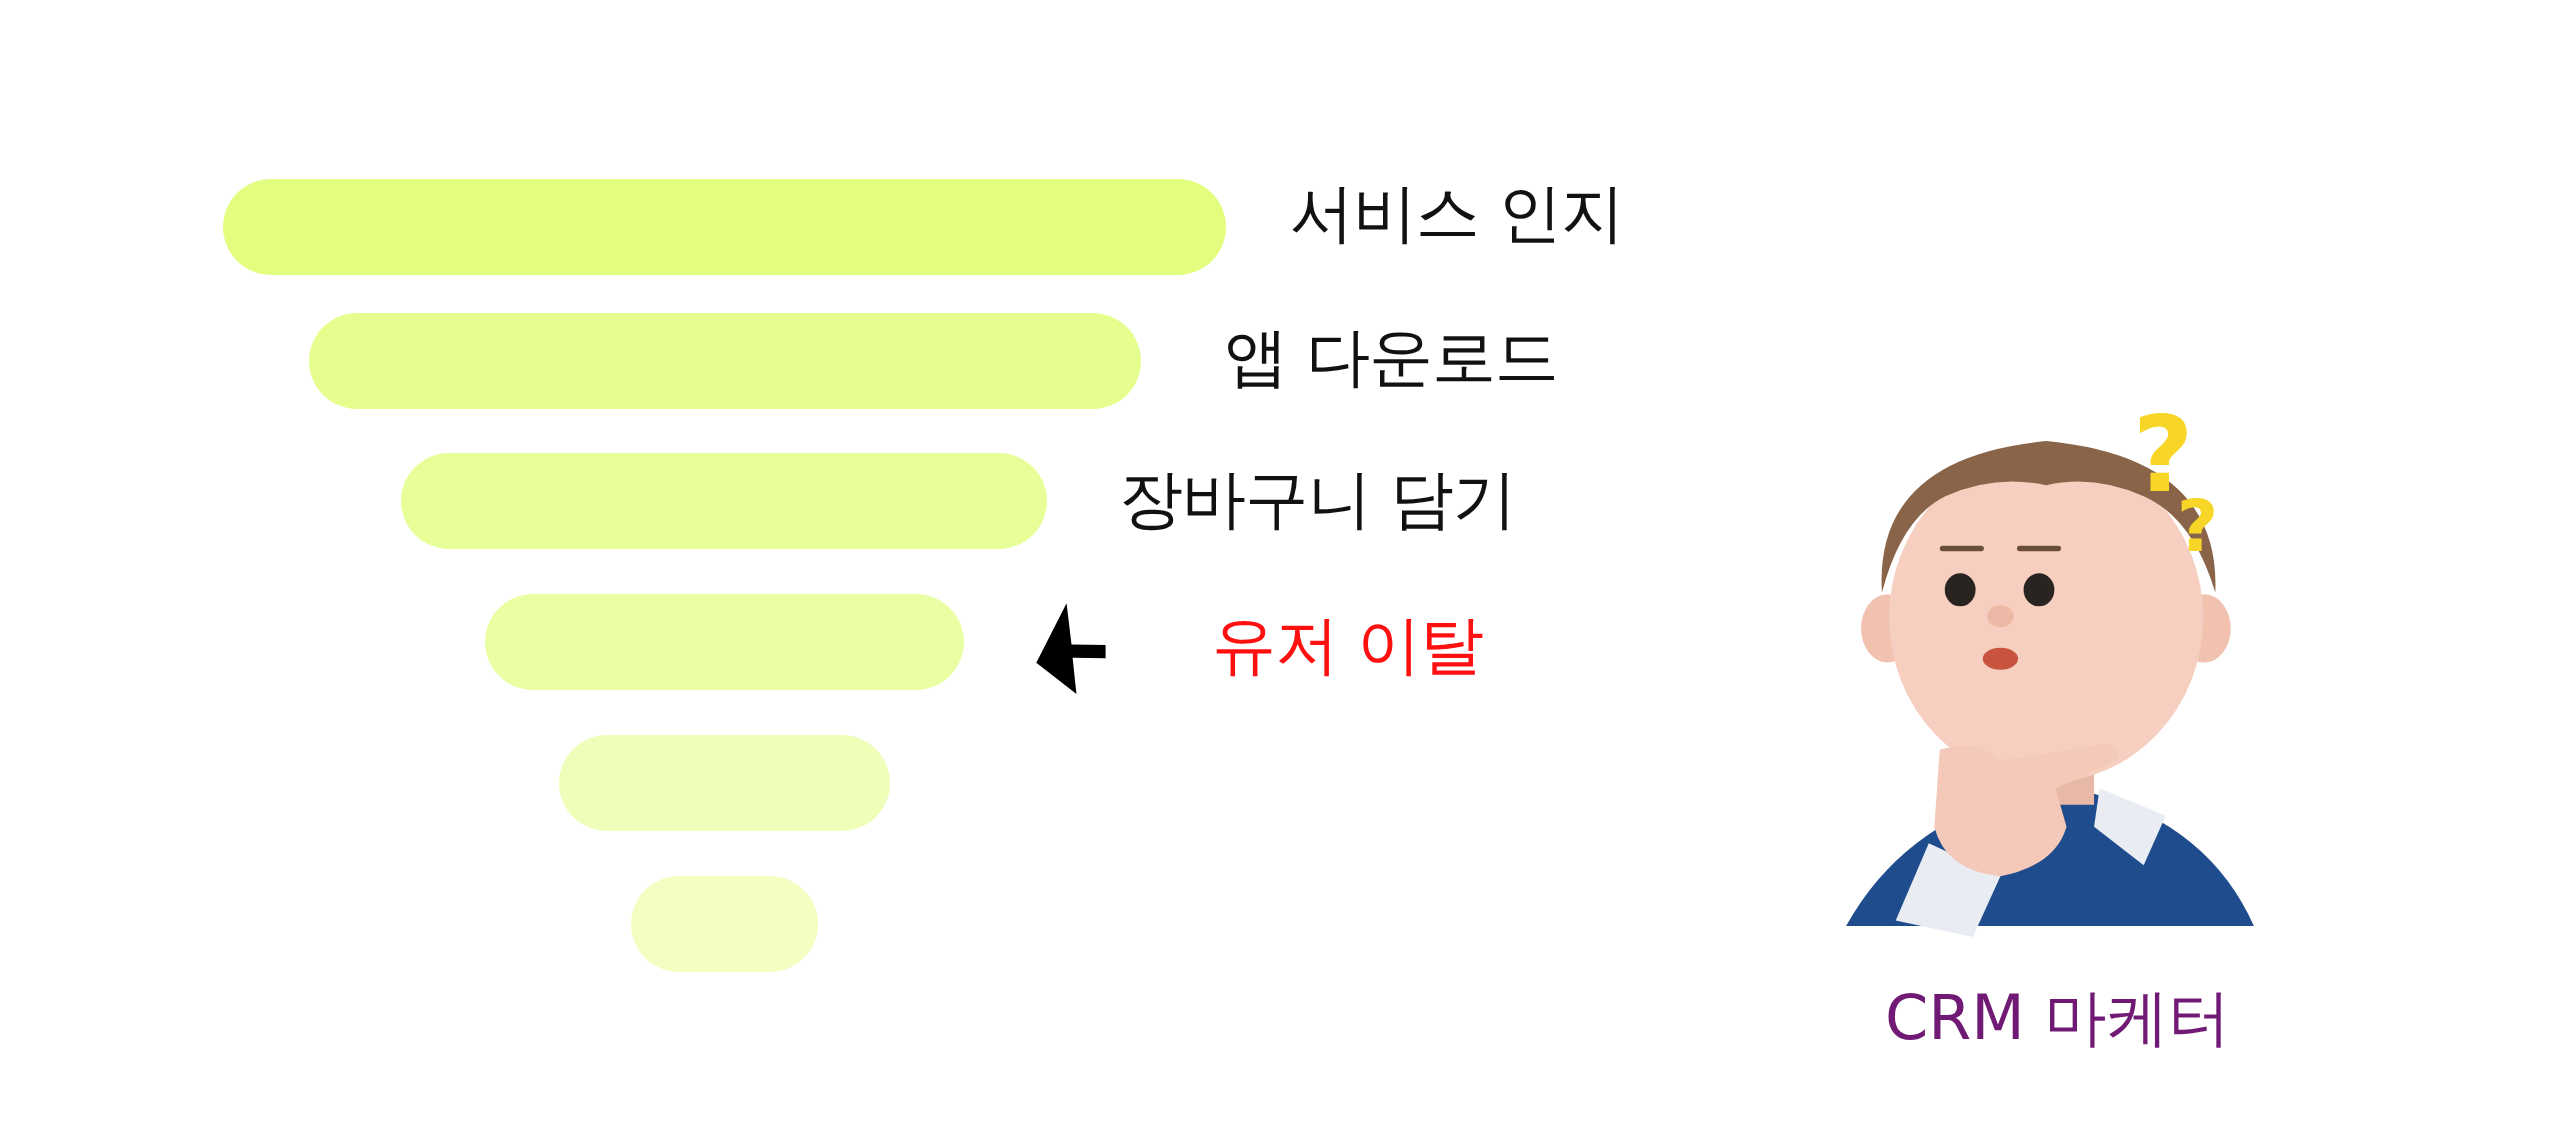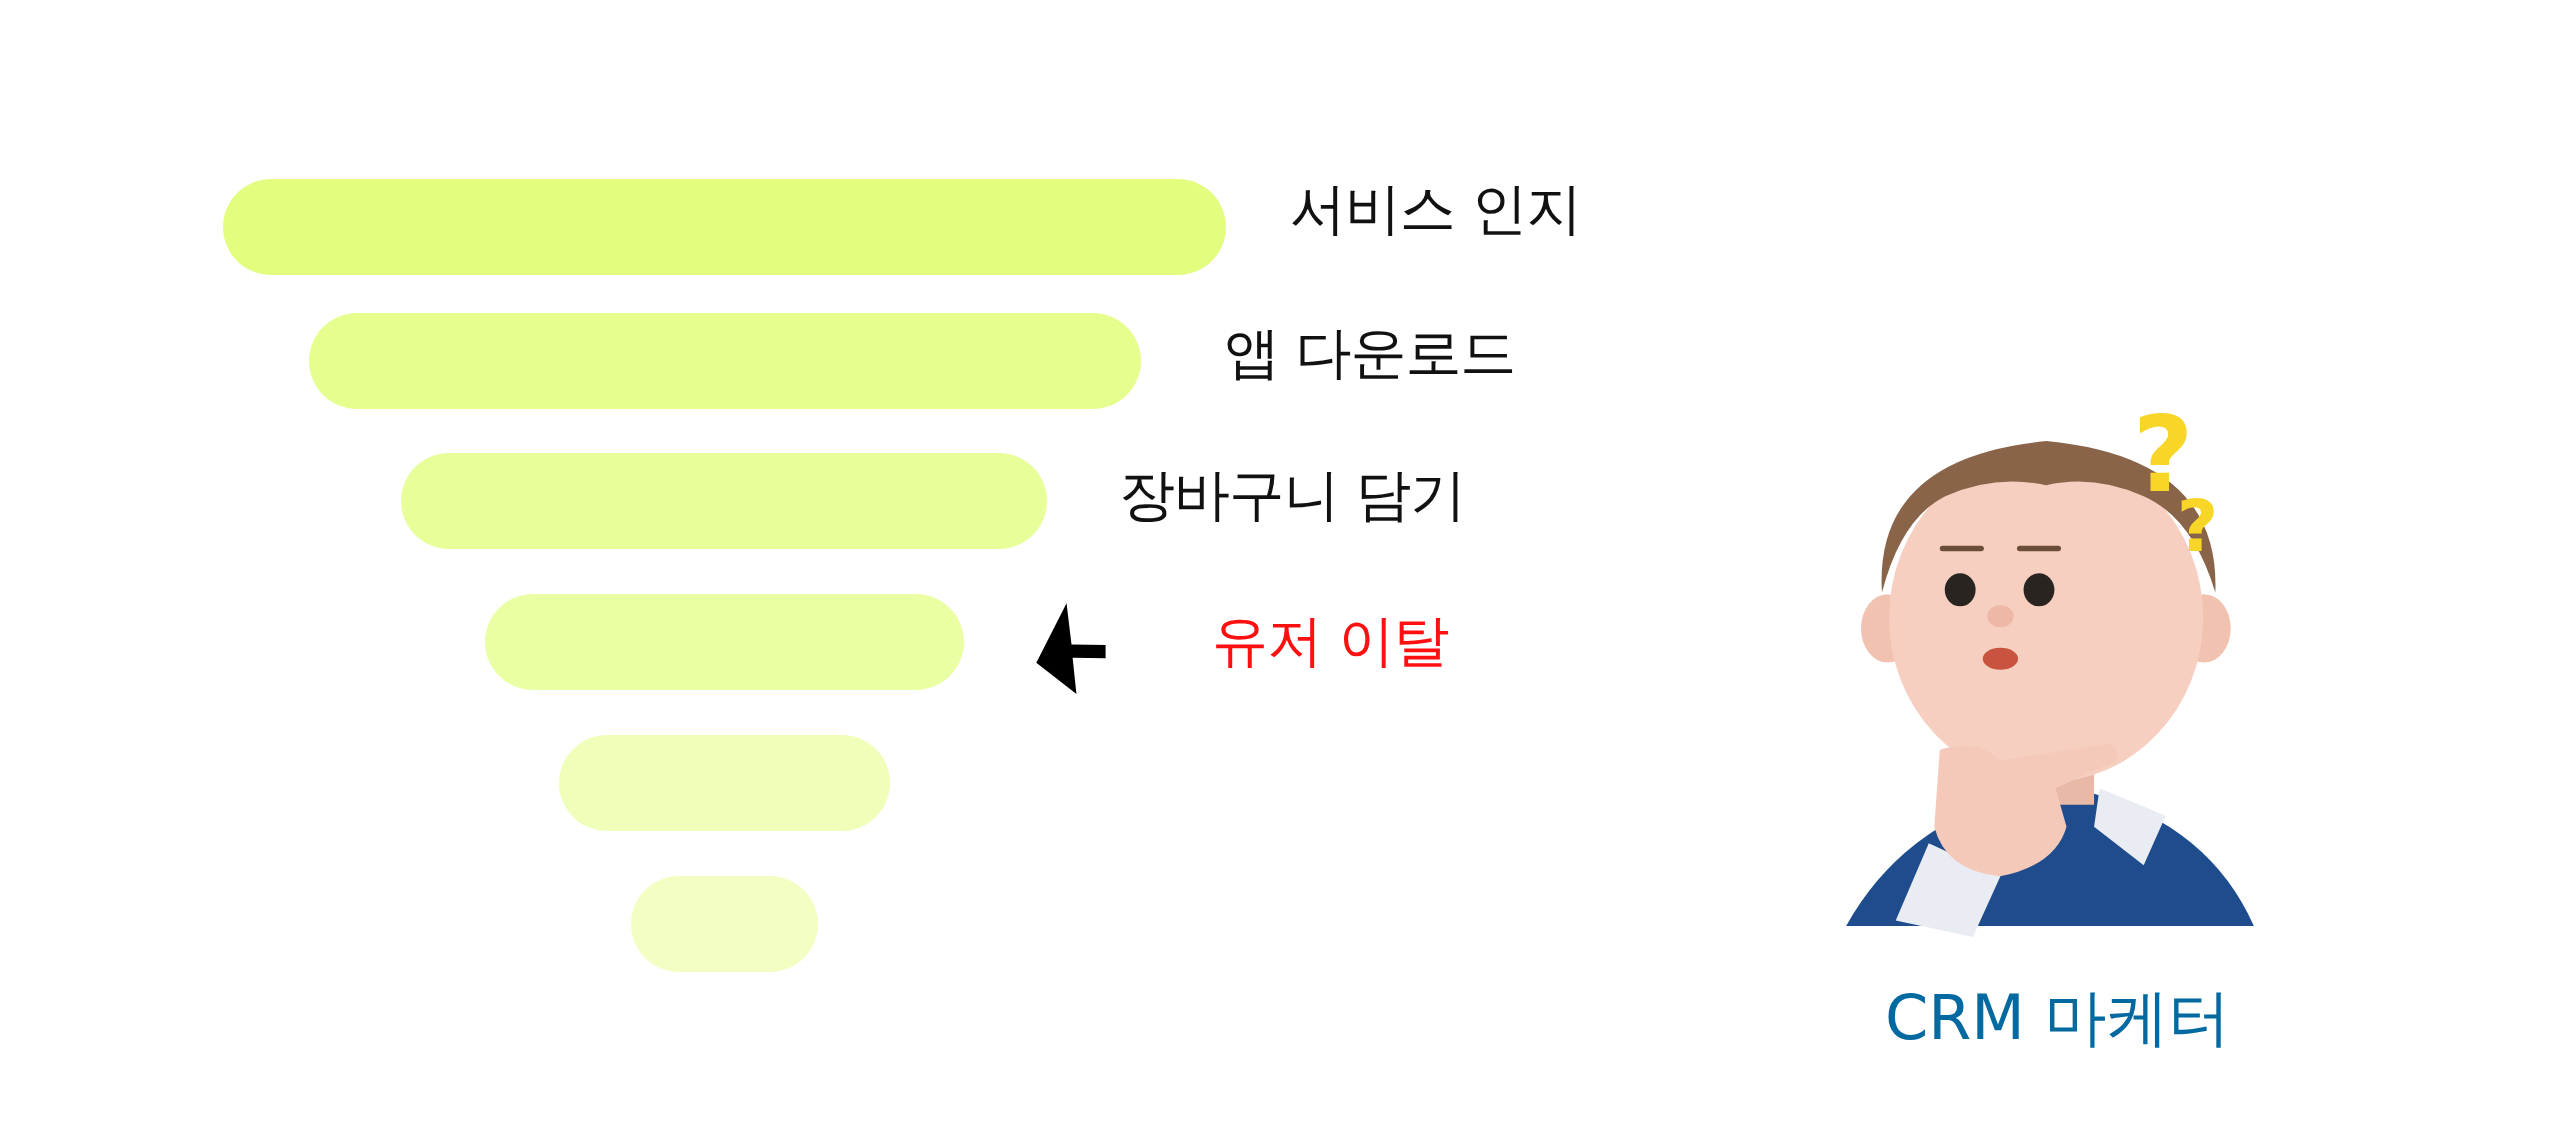--- a/index.html
+++ b/index.html
@@ -1,22 +1,22 @@
 <!DOCTYPE html>
 <html style="font-size:8.8px"><head>
 <meta charset="utf-8">
 <style>
   html, body { margin:0; padding:0; background:#ffffff; }
   body { width:2576px; height:1135px; position:relative; overflow:hidden; font-family:"DejaVu Sans", sans-serif; }
   .bar { position:absolute; height:96px; border-radius:48px; }
-  .label { position:absolute; font-size:56px; color:#111; line-height:1; white-space:nowrap; letter-spacing:-1.1px; }
+  .label { position:absolute; font-size:64px; color:#111; line-height:1; white-space:nowrap; letter-spacing:-1.1px; }
   .label.churn { color:#FF1010; font-weight:normal; }
   .arrow { position:absolute; left:1022px; top:603px; width:143px; height:94px; }
   .person { position:absolute; left:1835px; top:408px; width:430px; height:540px; }
-  .caption { position:absolute; left:1885px; top:987px; font-size:62px; color:#0369a1; line-height:1; white-space:nowrap; }
+  .caption { position:absolute; left:1885px; top:987px; font-size:62px; color:#701a75; line-height:1; white-space:nowrap; }
 </style>
 </head>
 <body>
 
 <div>
   <div class="bar" style="left:223px; top:179px; width:1003px; background:#E3FD7F;"></div>
   <div class="bar" style="left:309px; top:313px; width:832px; background:#E6FE8E;"></div>
   <div class="bar" style="left:401px; top:453px; width:646px; background:#E8FE98;"></div>
   <div class="bar" style="left:485px; top:594px; width:479px; background:#EAFEA4;"></div>
   <div class="bar" style="left:559px; top:735px; width:331px; background:#EFFEB8;"></div>

